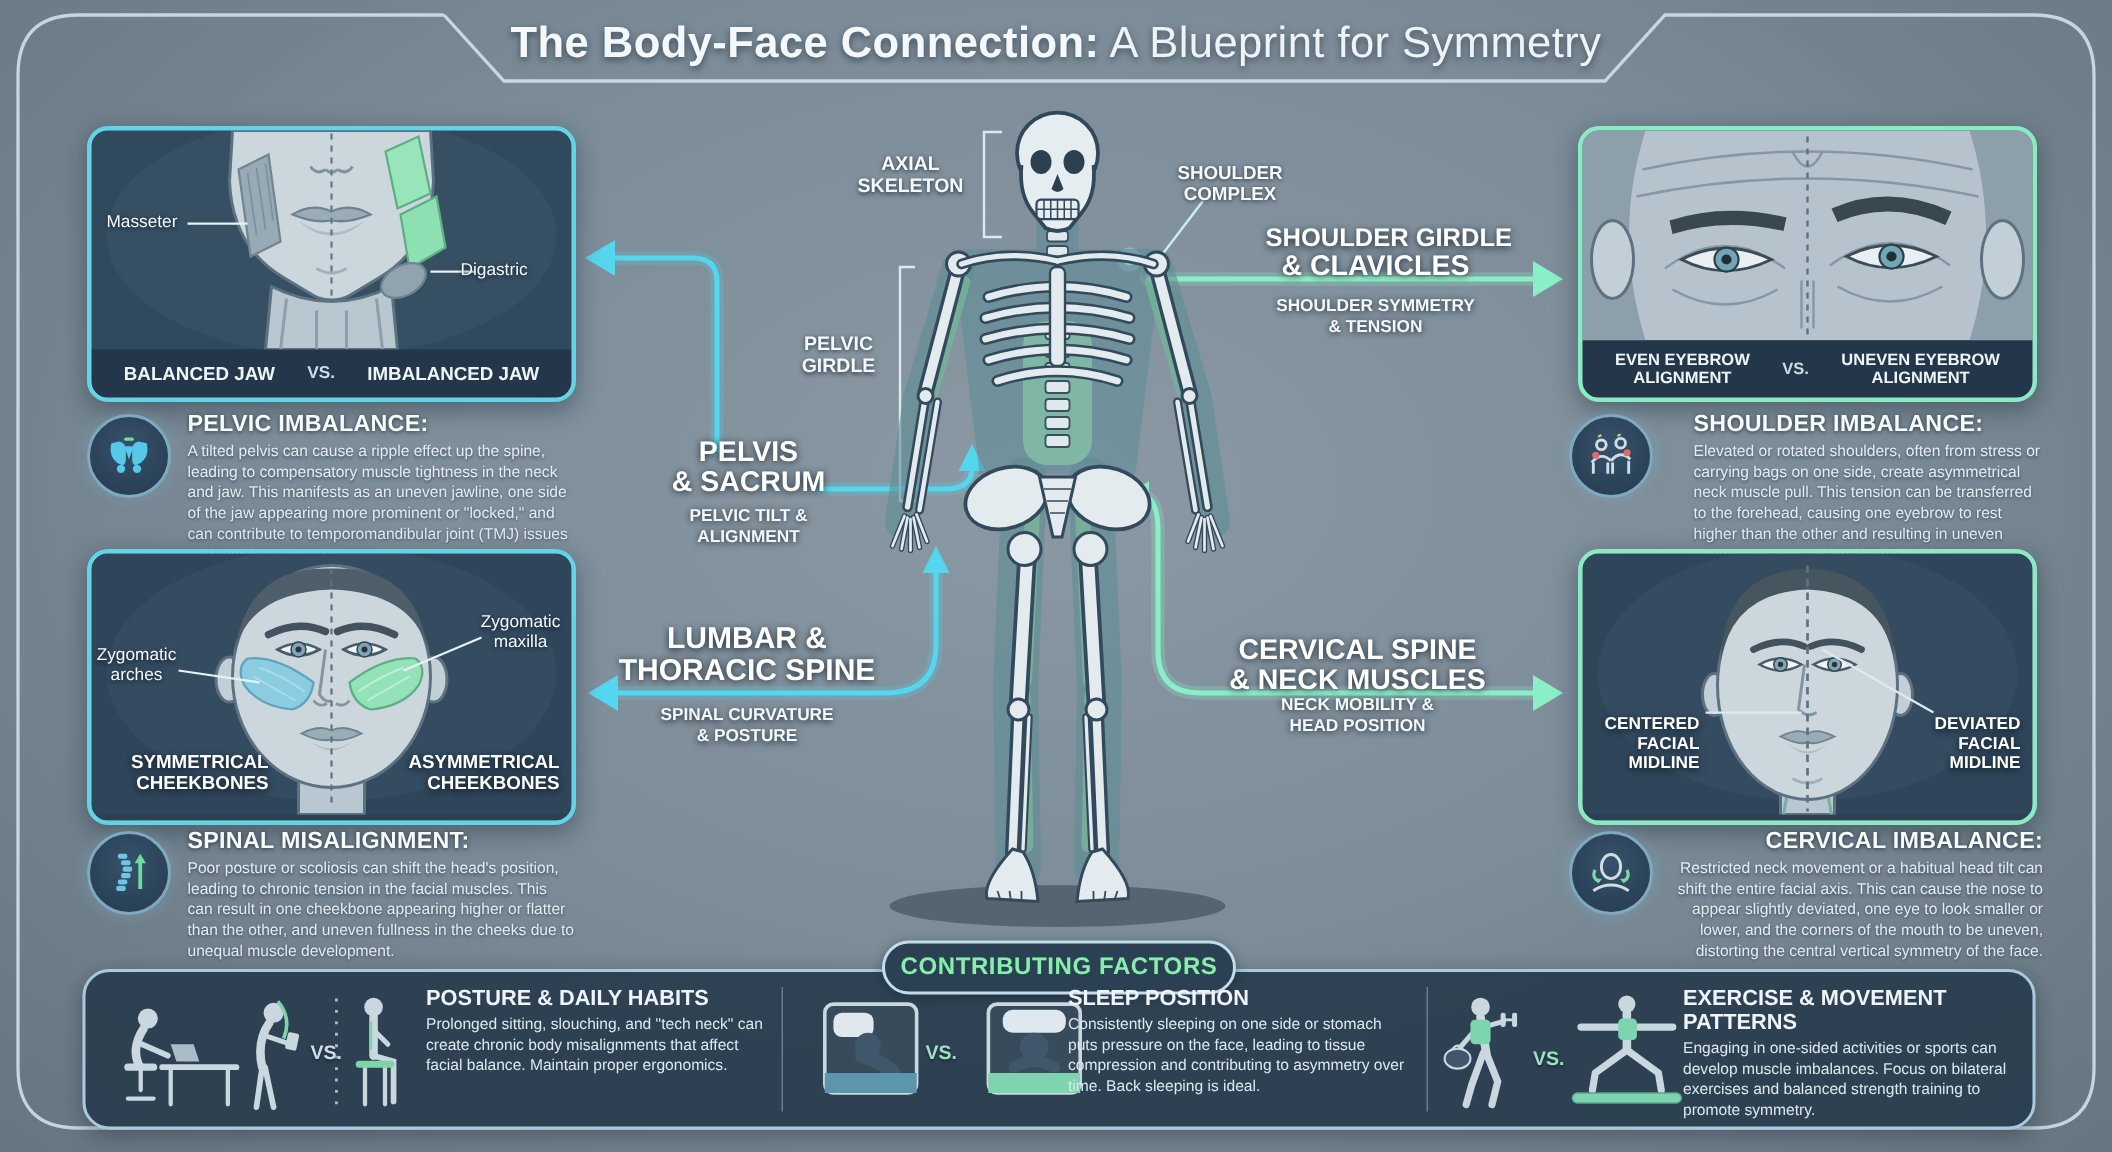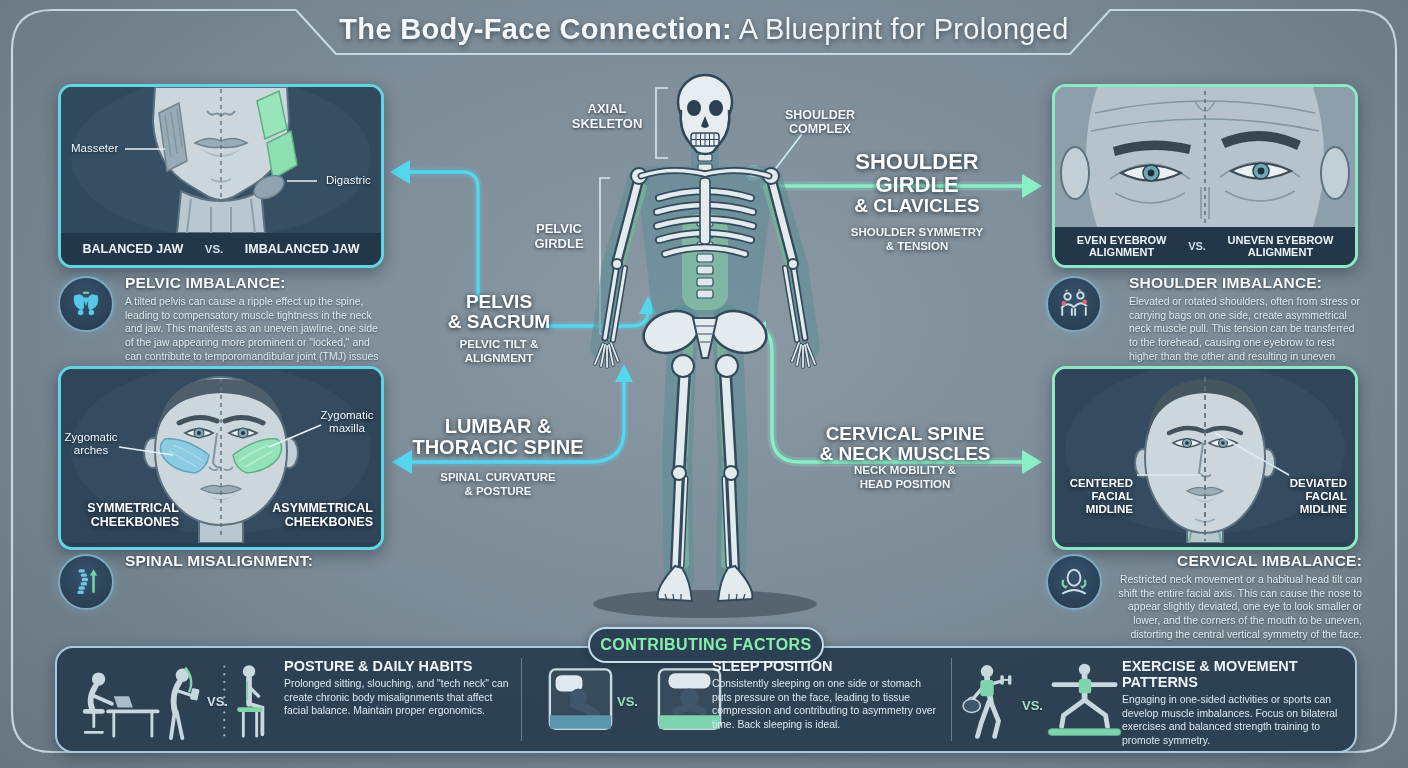--- a/index.html
+++ b/index.html
@@ -108,21 +108,21 @@
     <circle cx="753" cy="173" r="4" fill="#f2fdff"></circle>
     <circle cx="768" cy="184" r="8" fill="#aef2ff" opacity=".35"></circle>
     <circle cx="768" cy="184" r="4" fill="#f2fdff"></circle>
 
     <path d="M 668 88 H 656 V 158 H 668" fill="none" stroke="#dce8ef" stroke-width="1.6"></path>
 
     <path d="M 610 178 H 600 V 334 H 610" fill="none" stroke="#dce8ef" stroke-width="1.6"></path>
   </svg>
 
   <div class="title">
-    <span class="strong">The Body-Face Connection:</span><span class="light"> A Blueprint for Prolonged</span>
+    <span class="strong">The Body-Face Connection:</span><span class="light"> A Blueprint for Symmetry</span>
   </div>
 
   <svg style="position:absolute;left:555px;top:66px;" width="300" height="566" viewBox="0 0 300 566">
     <ellipse cx="150" cy="538" rx="112" ry="14" fill="rgba(38,52,63,.45)"></ellipse>
 
     <g stroke="#5d8d95" stroke-opacity=".6" fill="none" stroke-linecap="round">
       <path d="M84 112 L58 200 L46 282" stroke-width="22"></path>
       <path d="M216 112 L242 200 L254 282" stroke-width="22"></path>
       <path d="M128 254 L122 392 L124 512" stroke-width="30"></path>
       <path d="M172 254 L178 392 L176 512" stroke-width="30"></path>
@@ -297,21 +297,21 @@
     <span class="s" style="margin-top:6px;">PELVIC TILT &amp;</span>
     <span class="s">ALIGNMENT</span>
   </div>
   <div class="callout" style="left:398px;top:416px;width:200px;">
     <span class="t" style="font-size:20px;">LUMBAR &amp;</span>
     <span class="t" style="font-size:20px;">THORACIC SPINE</span>
     <span class="s" style="margin-top:13px;">SPINAL CURVATURE</span>
     <span class="s">&amp; POSTURE</span>
   </div>
   <div class="callout" style="left:826px;top:150px;width:182px;">
-    <span class="t" style="font-size:22px;">SHOULDER GIRDLE</span>
+    <span class="t" style="font-size:17px;text-align:right;">SHOULDER GIRDLE</span>
     <span class="t" style="font-size:19px;">&amp; CLAVICLES</span>
     <span class="s" style="margin-top:10px;">SHOULDER SYMMETRY</span>
     <span class="s">&amp; TENSION</span>
   </div>
   <div class="callout" style="left:818px;top:424px;width:174px;">
     <span class="t" style="font-size:19px;">CERVICAL SPINE</span>
     <span class="t" style="font-size:19px;">&amp; NECK MUSCLES</span>
     <span class="s" style="">NECK MOBILITY &amp;</span>
     <span class="s">HEAD POSITION</span>
   </div>
@@ -343,21 +343,21 @@
           <path d="M156 26 Q 160 30 164 26"></path>
         </g>
       <path d="M134 56 Q 147 48 160 54 Q 173 48 186 56 Q 172 62 160 60 Q 148 62 134 56 Z" fill="#9aacb6" stroke="#6e838f" stroke-width="1.5"></path>
       <path d="M138 60 Q 160 76 182 60 Q 172 70 160 70 Q 148 70 138 60 Z" fill="#aebdc5"></path>
       <path d="M150 92 Q 160 98 170 92" stroke="#9fb2bc" stroke-width="2" fill="none"></path>
       <line x1="160" y1="2" x2="160" y2="112" stroke="#61788a" stroke-width="1.5" stroke-dasharray="4 4"></line>
       <path d="M64 62 H 104" stroke="#e8f1f5" stroke-width="1.5"></path>
       <path d="M226 94 H 256" stroke="#e8f1f5" stroke-width="1.5"></path>
     </svg>
     <div class="pnl-label" style="left:10px;top:55px;">Masseter</div>
-    <div class="pnl-label" style="left:265px;top:87px;">Digastric</div>
+    <div class="pnl-label" style="left:246px;top:87px;">Digastric</div>
     <div class="caption-bar" style="height:32px;font-size:12.5px;">
       <span>BALANCED JAW</span>
       <span style="color:#cfdde6;font-size:11.5px;">VS.</span>
       <span>IMBALANCED JAW</span>
     </div>
   </div>
 
   <div class="block" style="left:58px;top:274px;width:326px;">
     <div class="block-icon">
       <svg width="30" height="30" viewBox="0 0 28 28">
@@ -434,20 +434,21 @@
             <rect x="9" y="14" width="6" height="3.2" rx="1.4"></rect>
           <rect x="7" y="18" width="6" height="3.2" rx="1.4"></rect>
             <rect x="6" y="22" width="6" height="3.2" rx="1.4"></rect>
         </g>
         <path d="M21 24 V 6" stroke="#6fd9a0" stroke-width="2.4" fill="none"></path>
         <polygon points="21,2 17.5,8 24.5,8" fill="#6fd9a0"></polygon>
       </svg>
     </div>
     <div style="width:262px;">
       <h3>SPINAL MISALIGNMENT:</h3>
+      <p>Poor posture or scoliosis can shift the head's position, leading to chronic tension in the facial muscles. This can result in one cheekbone appearing higher or flatter than the other, and uneven fullness in the cheeks due to unequal muscle development.</p>
     </div>
   </div>
 
   <div class="panel mint" style="left:1052px;top:84px;width:300px;height:178px;">
     <svg width="300" height="140" viewBox="0 0 300 140">
       <rect width="300" height="140" fill="#b6c3cc"></rect>
       <path d="M0 0 H 42 Q 20 70 42 140 H 0 Z" fill="#8d9faa"></path>
       <path d="M300 0 H 258 Q 280 70 258 140 H 300 Z" fill="#8d9faa"></path>
       <ellipse cx="20" cy="86" rx="14" ry="26" fill="#c3cfd7" stroke="#5d7280" stroke-width="2"></ellipse>
       <ellipse cx="280" cy="86" rx="14" ry="26" fill="#c3cfd7" stroke="#5d7280" stroke-width="2"></ellipse>

